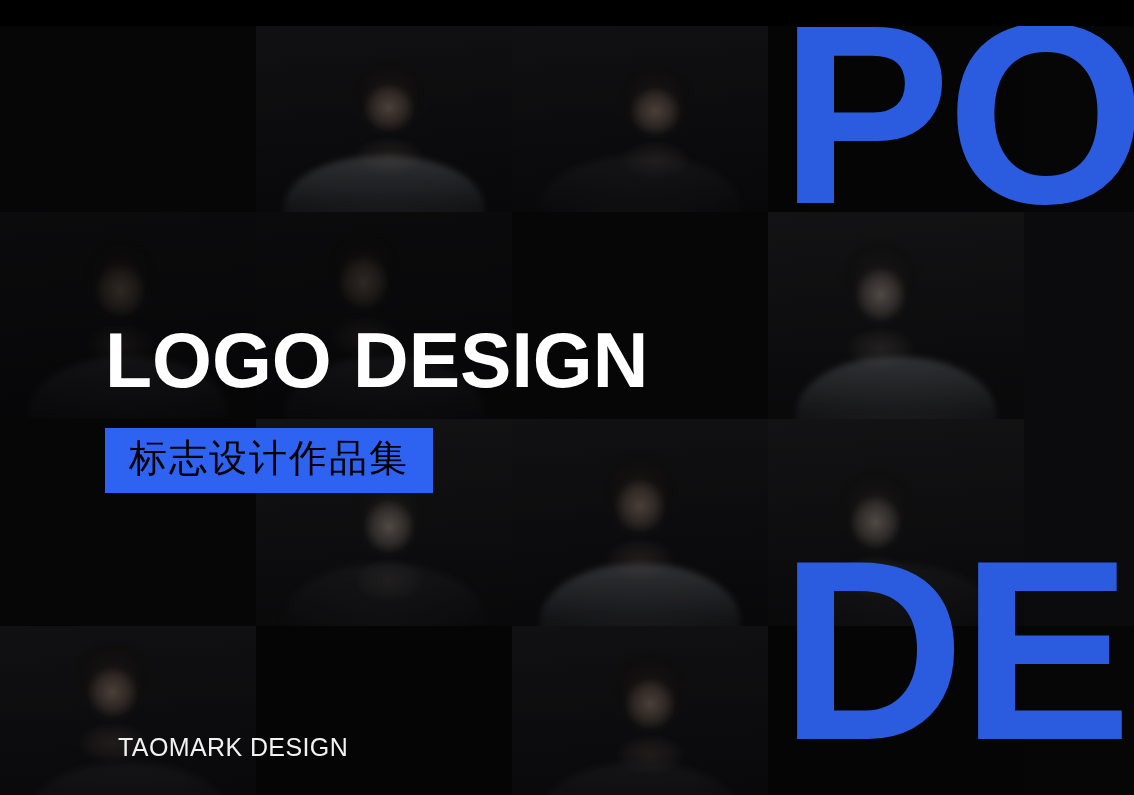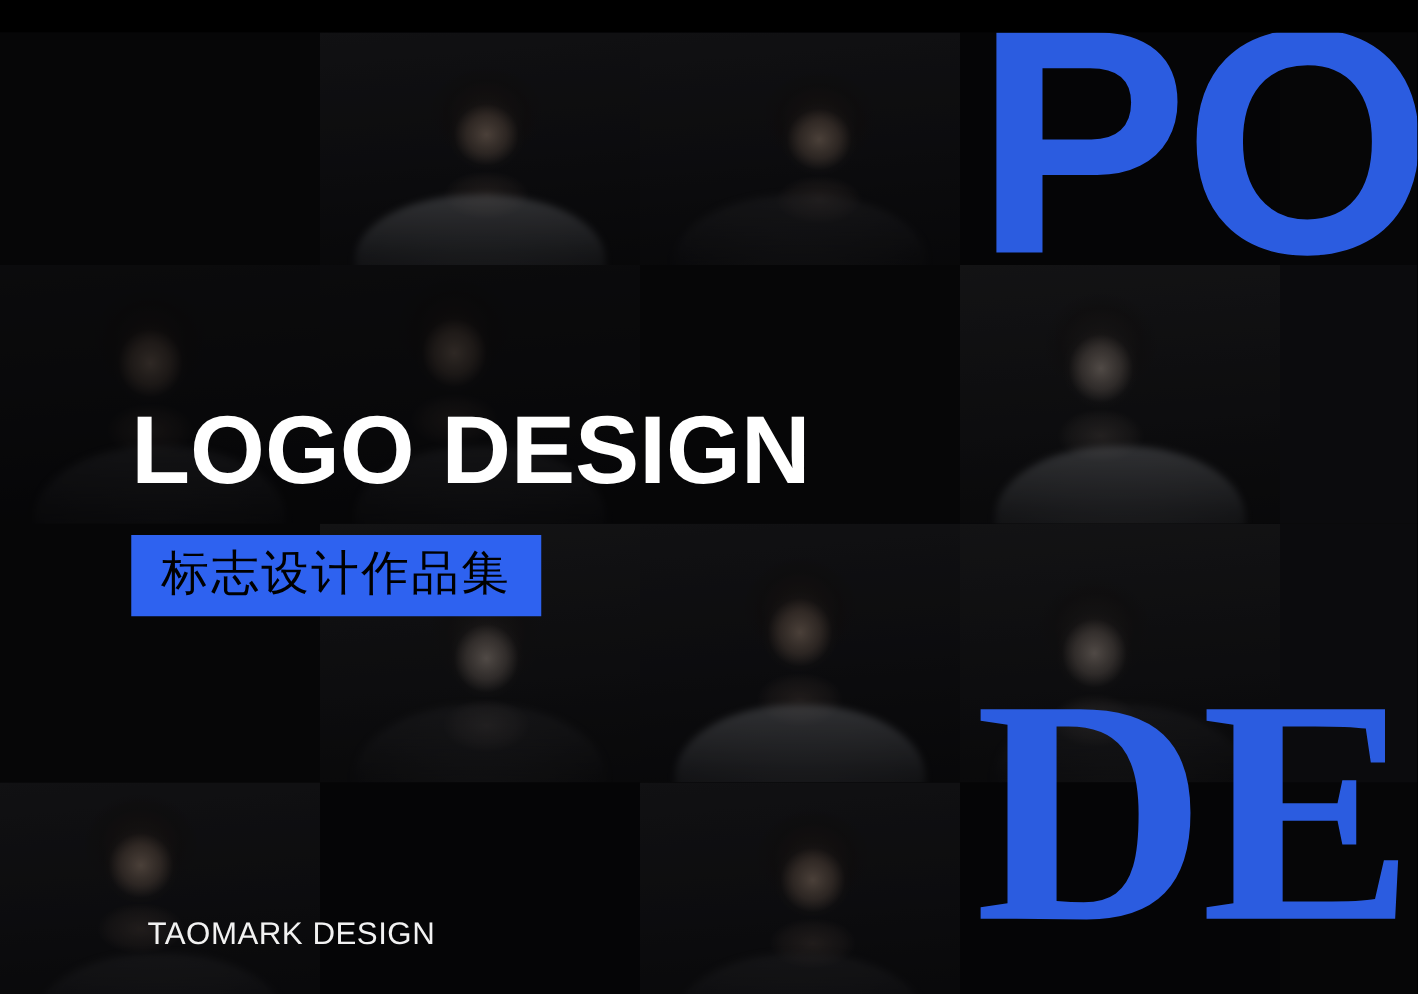--- a/index.html
+++ b/index.html
@@ -89,21 +89,21 @@
     position: absolute;
     left: 0;
     font-size: 256px;
     font-weight: bold;
     line-height: 1;
     letter-spacing: -4px;
     white-space: nowrap;
   }
   #wm-row-0 { top: -40px; }
   #wm-row-1 { top: 228px; }
-  #wm-row-2 { top: 496px; font-family: Liberation Serif, serif; }
+  #wm-row-2 { top: 496px; }
 
   
   #headline-block {
     position: absolute;
     left: 105px;
     top: 296px;
     width: 620px;
   }
   #main-title {
     margin: 0;

